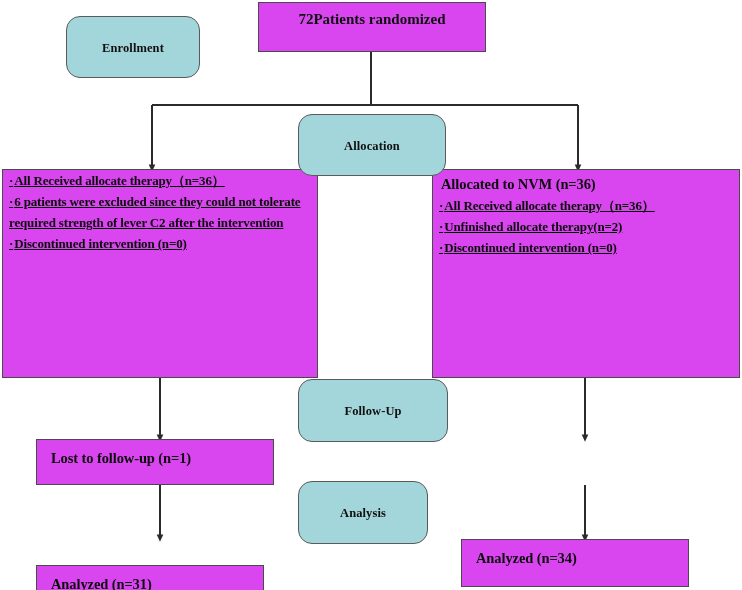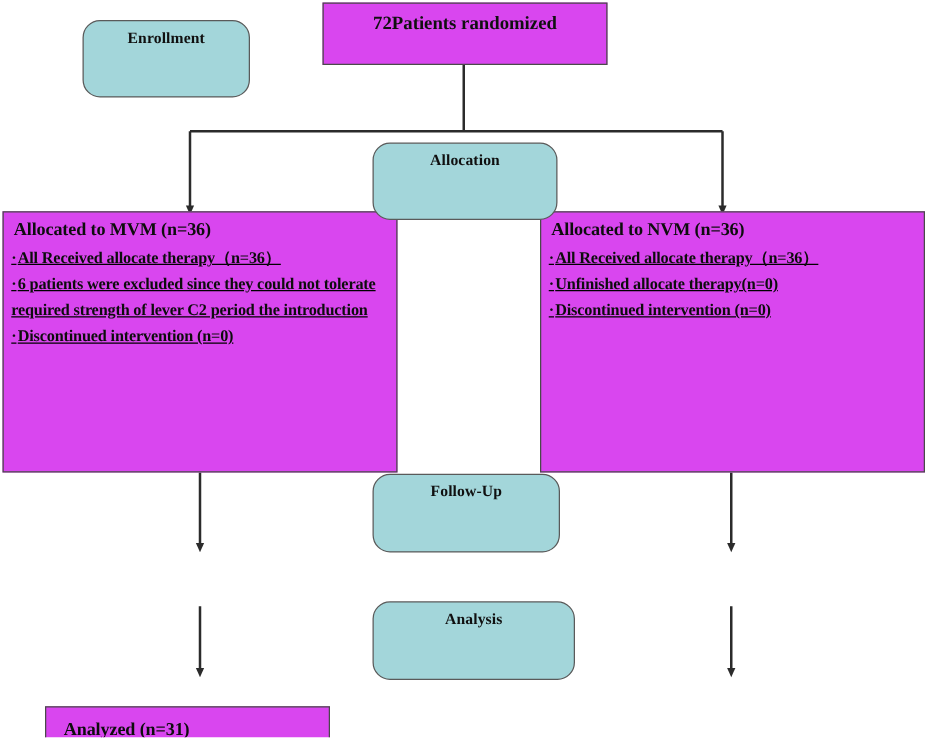--- a/index.html
+++ b/index.html
@@ -37,21 +37,21 @@
     border: 1.4px solid #5a5a5a;
     border-radius: 14px;
     display: flex;
     align-items: flex-start;
     justify-content: center;
   }
   .stage-pill .pill-label {
     font-weight: bold;
     font-size: 12.5px;
     color: #101010;
-    padding-top: 6px;
+    padding-top: 24px;
     letter-spacing: 0.1px;
   }
   .title-box-label {
     display: block;
     text-align: center;
     font-weight: bold;
     font-size: 15px;
     color: #101010;
     padding-top: 8px;
   }
@@ -126,50 +126,55 @@
 
   <div class="stage-pill" style="left:66px; top:16px; width:134px; height:62px;">
     <span class="pill-label">Enrollment</span>
   </div>
 
   <div class="node-box" style="left:258px; top:2px; width:228px; height:50px;">
     <span class="title-box-label">72Patients randomized</span>
   </div>
 
   <div class="node-box" style="left:2px; top:169px; width:316px; height:209px;">
-    <span class="box-heading">Allocated to MVM (n=36)</span>
     <ul class="bullet-list">
       <li class="bullet-item">All Received allocate therapy（n=36）</li>
       <li class="bullet-item">6 patients were excluded since they could not tolerate</li>
-      <li class="bullet-item cont">required strength of lever C2 period the introduction</li>
+      <li class="bullet-item cont">required strength of lever C2 after the intervention</li>
       <li class="bullet-item">Discontinued intervention (n=0)</li>
     </ul>
   </div>
 
   <div class="node-box" style="left:432px; top:169px; width:308px; height:209px;">
     <span class="box-heading">Allocated to NVM (n=36)</span>
     <ul class="bullet-list">
       <li class="bullet-item">All Received allocate therapy（n=36）</li>
-      <li class="bullet-item">Unfinished allocate therapy(n=0)</li>
+      <li class="bullet-item">Unfinished allocate therapy(n=2)</li>
       <li class="bullet-item">Discontinued intervention (n=0)</li>
     </ul>
   </div>
 
   <div class="stage-pill" style="left:298px; top:114px; width:148px; height:62px;">
     <span class="pill-label">Allocation</span>
   </div>
 
   <div class="stage-pill" style="left:298px; top:379px; width:150px; height:63px;">
     <span class="pill-label">Follow-Up</span>
   </div>
 
-  <div class="stage-pill" style="left:298px; top:481px; width:162px; height:63px;font-family:Liberation Serif, serif;">
+  <div class="stage-pill" style="left:298px; top:481px; width:130px; height:63px;font-family:Liberation Serif, serif;">
     <span class="pill-label">Analysis</span>
   </div>
 
+  <div class="node-box" style="left:36px; top:439px; width:238px; height:46px;">
+    <span class="simple-label">Lost to follow-up (n=1)</span>
+  </div>
 
 
   <div class="node-box" style="left:36px; top:565px; width:228px; height:48px;">
     <span class="simple-label">Analyzed (n=31)</span>
   </div>
 
+  <div class="node-box" style="left:461px; top:539px; width:228px; height:48px;">
+    <span class="simple-label">Analyzed (n=34)</span>
+  </div>
 
 </div>
 
 </body></html>

